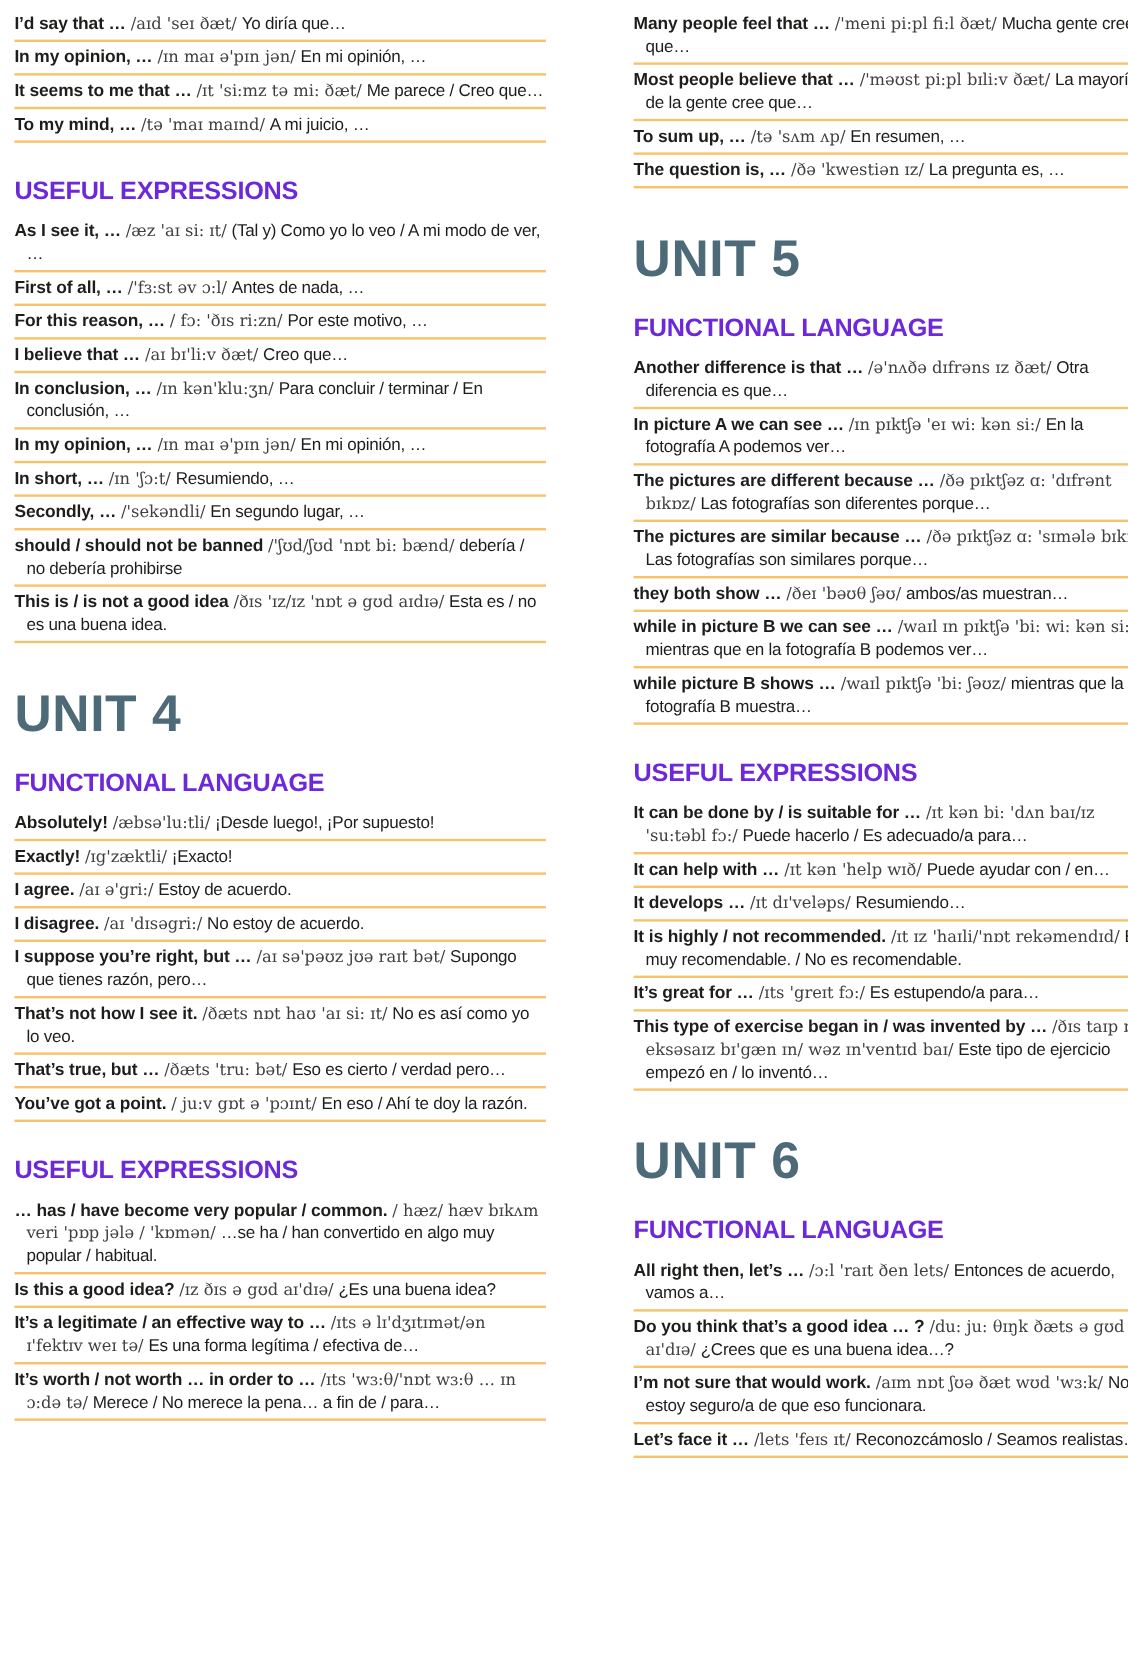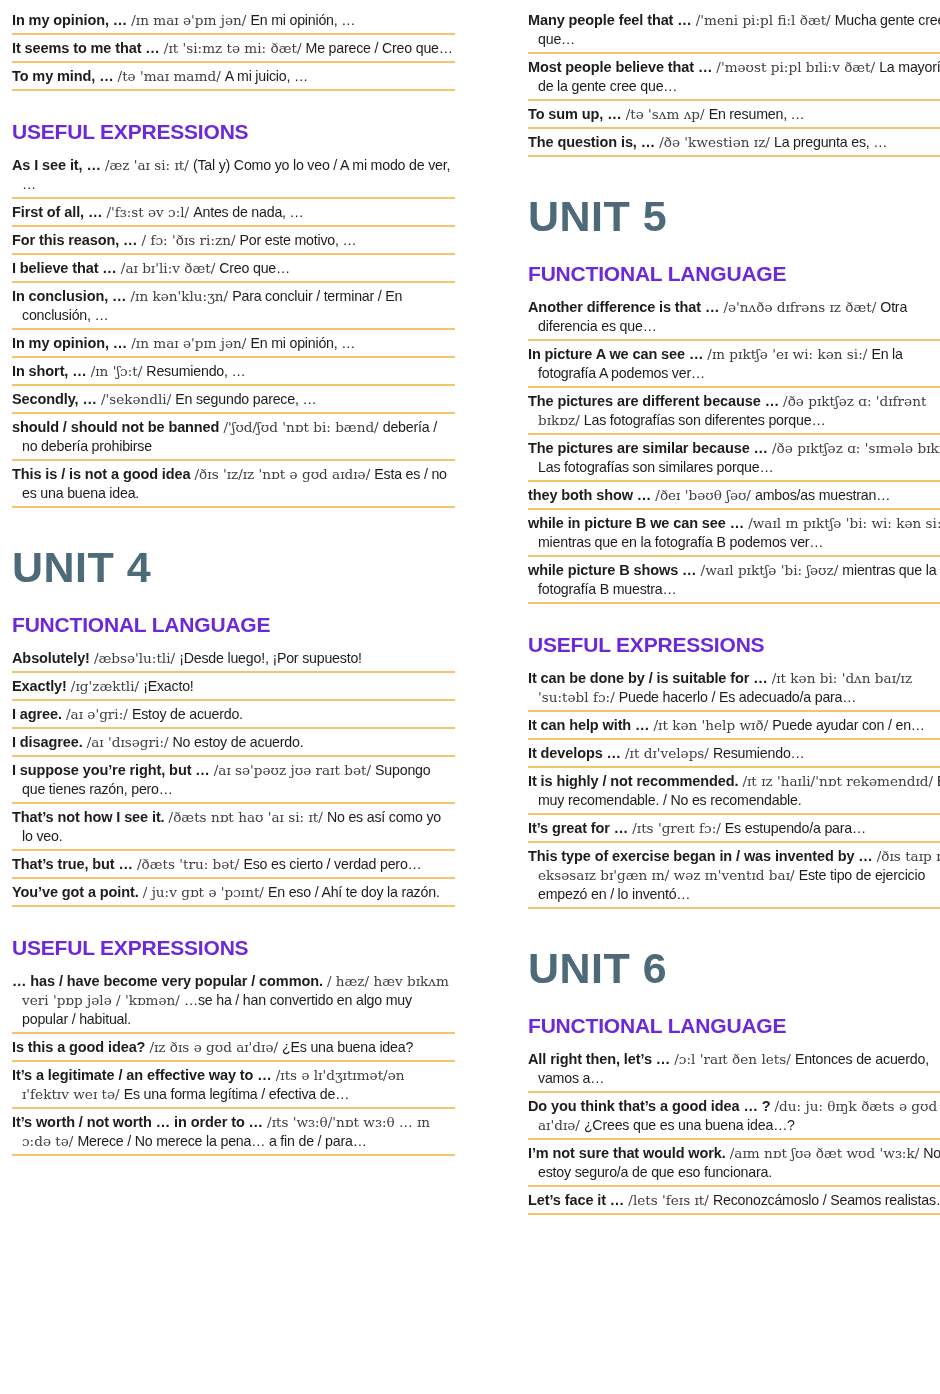--- a/index.html
+++ b/index.html
@@ -42,32 +42,33 @@
   }
   .entry .en  { font-weight: bold; color: #1d1d1b; letter-spacing: -0.1px; }
   .entry .ipa { font-family: "DejaVu Serif", serif; font-size: 13.6px; color: #3f3f41; }
   .entry .es  { font-size: 14.2px; color: #1d1d1b; letter-spacing: -0.2px; }
 </style>
 </head>
 <body>
 
 <div class="page">
   <div class="column col-left">
+      <div class="entry"><span class="en">I’d say that …</span> <span class="ipa">/aɪd 'seɪ ðæt/</span> <span class="es">Yo diría que…</span></div>
       <div class="entry"><span class="en">In my opinion, …</span> <span class="ipa">/ɪn maɪ ə'pɪn jən/</span> <span class="es">En mi opinión, …</span></div>
       <div class="entry"><span class="en">It seems to me that …</span> <span class="ipa">/ɪt 'si:mz tə mi: ðæt/</span> <span class="es">Me parece / Creo que…</span></div>
       <div class="entry"><span class="en">To my mind, …</span> <span class="ipa">/tə 'maɪ maɪnd/</span> <span class="es">A mi juicio, …</span></div>
       <h2 class="section">USEFUL EXPRESSIONS</h2>
       <div class="entry"><span class="en">As I see it, …</span> <span class="ipa">/æz 'aɪ si: ɪt/</span> <span class="es">(Tal y) Como yo lo veo / A mi modo de ver, …</span></div>
       <div class="entry"><span class="en">First of all, …</span> <span class="ipa">/'fɜ:st əv ɔ:l/</span> <span class="es">Antes de nada, …</span></div>
       <div class="entry"><span class="en">For this reason, …</span> <span class="ipa">/ fɔ: 'ðɪs ri:zn/</span> <span class="es">Por este motivo, …</span></div>
       <div class="entry"><span class="en">I believe that …</span> <span class="ipa">/aɪ bɪ'li:v ðæt/</span> <span class="es">Creo que…</span></div>
       <div class="entry"><span class="en">In conclusion, …</span> <span class="ipa">/ɪn kən'klu:ʒn/</span> <span class="es">Para concluir / terminar / En conclusión, …</span></div>
       <div class="entry"><span class="en">In my opinion, …</span> <span class="ipa">/ɪn maɪ ə'pɪn jən/</span> <span class="es">En mi opinión, …</span></div>
       <div class="entry"><span class="en">In short, …</span> <span class="ipa">/ɪn 'ʃɔ:t/</span> <span class="es">Resumiendo, …</span></div>
-      <div class="entry"><span class="en">Secondly, …</span> <span class="ipa">/'sekəndli/</span> <span class="es">En segundo parece, …</span></div>
+      <div class="entry"><span class="en">Secondly, …</span> <span class="ipa">/'sekəndli/</span> <span class="es">En segundo lugar, …</span></div>
       <div class="entry"><span class="en">should / should not be banned</span> <span class="ipa">/'ʃʊd/ʃʊd 'nɒt bi: bænd/</span> <span class="es">debería / no debería prohibirse</span></div>
       <div class="entry"><span class="en">This is / is not a good idea</span> <span class="ipa">/ðɪs 'ɪz/ɪz 'nɒt ə gʊd aɪdɪə/</span> <span class="es">Esta es / no es una buena idea.</span></div>
       <h1 class="unit">UNIT 4</h1>
       <h2 class="section">FUNCTIONAL LANGUAGE</h2>
       <div class="entry"><span class="en">Absolutely!</span> <span class="ipa">/æbsə'lu:tli/</span> <span class="es">¡Desde luego!, ¡Por supuesto!</span></div>
       <div class="entry"><span class="en">Exactly!</span> <span class="ipa">/ɪg'zæktli/</span> <span class="es">¡Exacto!</span></div>
       <div class="entry"><span class="en">I agree.</span> <span class="ipa">/aɪ ə'gri:/</span> <span class="es">Estoy de acuerdo.</span></div>
       <div class="entry"><span class="en">I disagree.</span> <span class="ipa">/aɪ 'dɪsəgri:/</span> <span class="es">No estoy de acuerdo.</span></div>
       <div class="entry"><span class="en">I suppose you’re right, but …</span> <span class="ipa">/aɪ sə'pəʊz jʊə raɪt bət/</span> <span class="es">Supongo que tienes razón, pero…</span></div>
       <div class="entry"><span class="en">That’s not how I see it.</span> <span class="ipa">/ðæts nɒt haʊ 'aɪ si: ɪt/</span> <span class="es">No es así como yo lo veo.</span></div>

